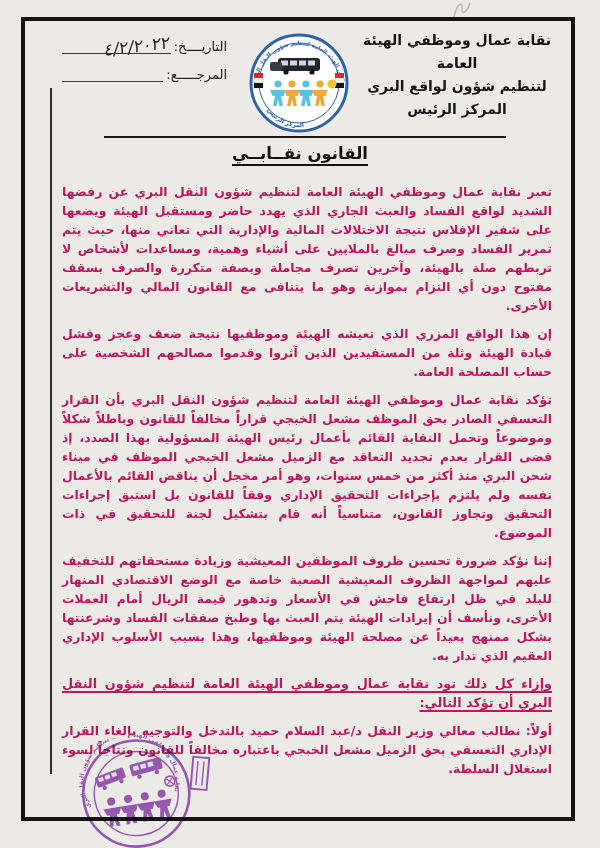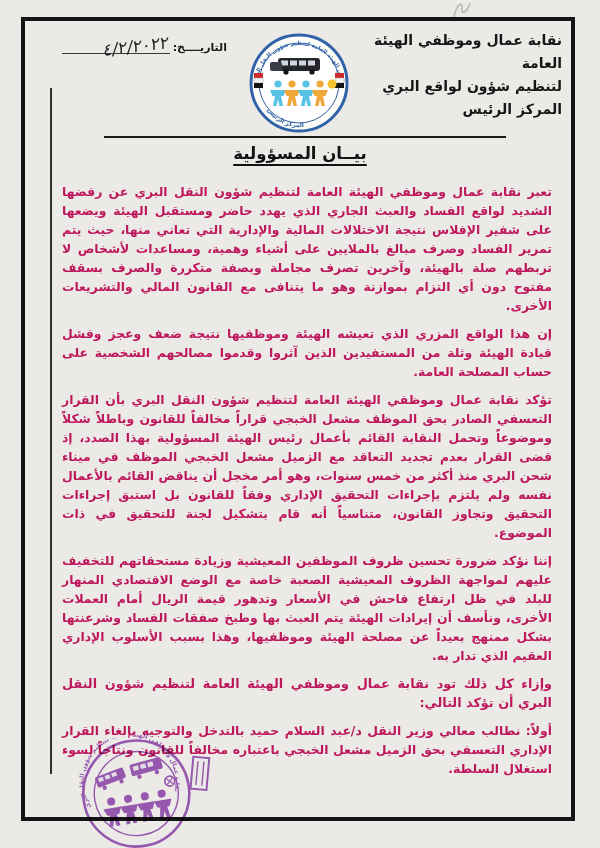--- a/index.html
+++ b/index.html
@@ -12,28 +12,28 @@
     position:absolute;inset:0;
     background:radial-gradient(ellipse at 50% 45%, #fcfbf8 60%, #edecе8 92%, #e6e5e1 100%);
   }
   .frame{
     position:absolute;left:21px;top:17px;width:546px;height:796px;
     border:4px solid #141414;background:transparent;
   }
   
   .org-block{
     position:absolute;left:352px;top:29px;width:210px;
-    direction:rtl;text-align:right;color:#161616;
+    direction:rtl;text-align:center;color:#161616;
     font-weight:700;font-size:14px;line-height:23px;
   }
   .meta-block{
     position:absolute;left:62px;top:37px;width:165px;direction:rtl;
   }
   .meta-row{display:flex;align-items:flex-end;margin-bottom:11px;direction:rtl;}
-  .meta-label{font-weight:700;font-size:11px;color:#1a1a1a;white-space:nowrap;}
+  .meta-label{font-weight:400;font-size:13px;color:#1a1a1a;white-space:nowrap;}
   .value-line{
     position:relative;display:inline-block;flex:1;min-width:80px;height:16px;
     border-bottom:1.6px solid #3a3a3a;margin-right:3px;
   }
   .handwrite{
     position:absolute;right:0px;bottom:-3px;display:inline-block;
     transform:rotate(-7deg) skewX(-10deg);
     font-size:17px;font-weight:400;color:#242424;letter-spacing:1px;white-space:nowrap;
   }
   .logo-wrap{position:absolute;left:240px;top:31px;width:118px;height:104px;}
@@ -45,21 +45,21 @@
     text-decoration:underline;text-decoration-thickness:2px;text-underline-offset:5px;
     letter-spacing:1px;
   }
   .text-block{
     position:absolute;left:62px;top:182px;width:490px;
     direction:rtl;text-align:justify;color:#be185d;
     font-size:12.4px;line-height:19px;font-weight:700;
   }
   .text-block p{margin:0 0 9px 0;}
   .text-block p.heading{
-    text-decoration-thickness:1.6px;text-underline-offset:3px;
+    text-decoration:underline;text-decoration-thickness:1.6px;text-underline-offset:3px;
     font-size:12.8px;
     margin-top:8px;
   }
   .stamp-wrap{
     position:absolute;left:50px;top:734px;width:192px;height:114px;
     transform:rotate(-9deg);mix-blend-mode:multiply;opacity:.93;z-index:6;
   }
   .artifact{position:absolute;left:450px;top:0;width:26px;height:20px;opacity:.55;}
 </style>
 </head>
@@ -131,25 +131,29 @@
   </svg>
 </div>
 
 <div class="meta-block">
   <div class="meta-row">
     <span class="meta-label">التاريــــخ:</span>
     <span class="value-line">
       <span class="handwrite">٤/٢/٢٠٢٢</span>
     </span>
   </div>
+  <div class="meta-row">
+    <span class="meta-label">المرجـــــع:</span>
+    <span class="value-line"></span>
+  </div>
 </div>
 
 <div class="separator"></div>
 
-<div class="doc-title">بيــان المسؤولية</div>
+<div class="doc-title">القانون نقــابــي</div>
 
 <div class="text-block">
   <p>تعبر نقابة عمال وموظفي الهيئة العامة لتنظيم شؤون النقل البري عن رفضها الشديد لواقع الفساد والعبث الجاري الذي يهدد حاضر ومستقبل الهيئة ويضعها على شفير الإفلاس نتيجة الاختلالات المالية والإدارية التي تعاني منها، حيث يتم تمرير الفساد وصرف مبالغ بالملايين على أشياء وهمية، ومساعدات لأشخاص لا تربطهم صلة بالهيئة، وآخرين تصرف مجاملة وبصفة متكررة والصرف بسقف مفتوح دون أي التزام بموازنة وهو ما يتنافى مع القانون المالي والتشريعات الأخرى.</p>
   <p>إن هذا الواقع المزري الذي تعيشه الهيئة وموظفيها نتيجة ضعف وعجز وفشل قيادة الهيئة وثلة من المستفيدين الذين آثروا وقدموا مصالحهم الشخصية على حساب المصلحة العامة.</p>
   <p>تؤكد نقابة عمال وموظفي الهيئة العامة لتنظيم شؤون النقل البري بأن القرار التعسفي الصادر بحق الموظف مشعل الخبجي قراراً مخالفاً للقانون وباطلاً شكلاً وموضوعاً وتحمل النقابة القائم بأعمال رئيس الهيئة المسؤولية بهذا الصدد، إذ قضى القرار بعدم تجديد التعاقد مع الزميل مشعل الخبجي الموظف في ميناء شحن البري منذ أكثر من خمس سنوات، وهو أمر مخجل أن يناقض القائم بالأعمال نفسه ولم يلتزم بإجراءات التحقيق الإداري وفقاً للقانون بل استبق إجراءات التحقيق وتجاوز القانون، متناسياً أنه قام بتشكيل لجنة للتحقيق في ذات الموضوع.</p>
   <p>إننا نؤكد ضرورة تحسين ظروف الموظفين المعيشية وزيادة مستحقاتهم للتخفيف عليهم لمواجهة الظروف المعيشية الصعبة خاصة مع الوضع الاقتصادي المنهار للبلد في ظل ارتفاع فاحش في الأسعار وتدهور قيمة الريال أمام العملات الأخرى، ونأسف أن إيرادات الهيئة يتم العبث بها وطبخ صفقات الفساد وشرعنتها بشكل ممنهج بعيداً عن مصلحة الهيئة وموظفيها، وهذا بسبب الأسلوب الإداري العقيم الذي تدار به.</p>
   <p class="heading">وإزاء كل ذلك تود نقابة عمال وموظفي الهيئة العامة لتنظيم شؤون النقل البري أن تؤكد التالي:</p>
   <p>أولاً: نطالب معالي وزير النقل د/عبد السلام حميد بالتدخل والتوجيه بإلغاء القرار الإداري التعسفي بحق الزميل مشعل الخبجي باعتباره مخالفاً للقانون ونتاجاً لسوء استغلال السلطة.</p>
 </div>
 

